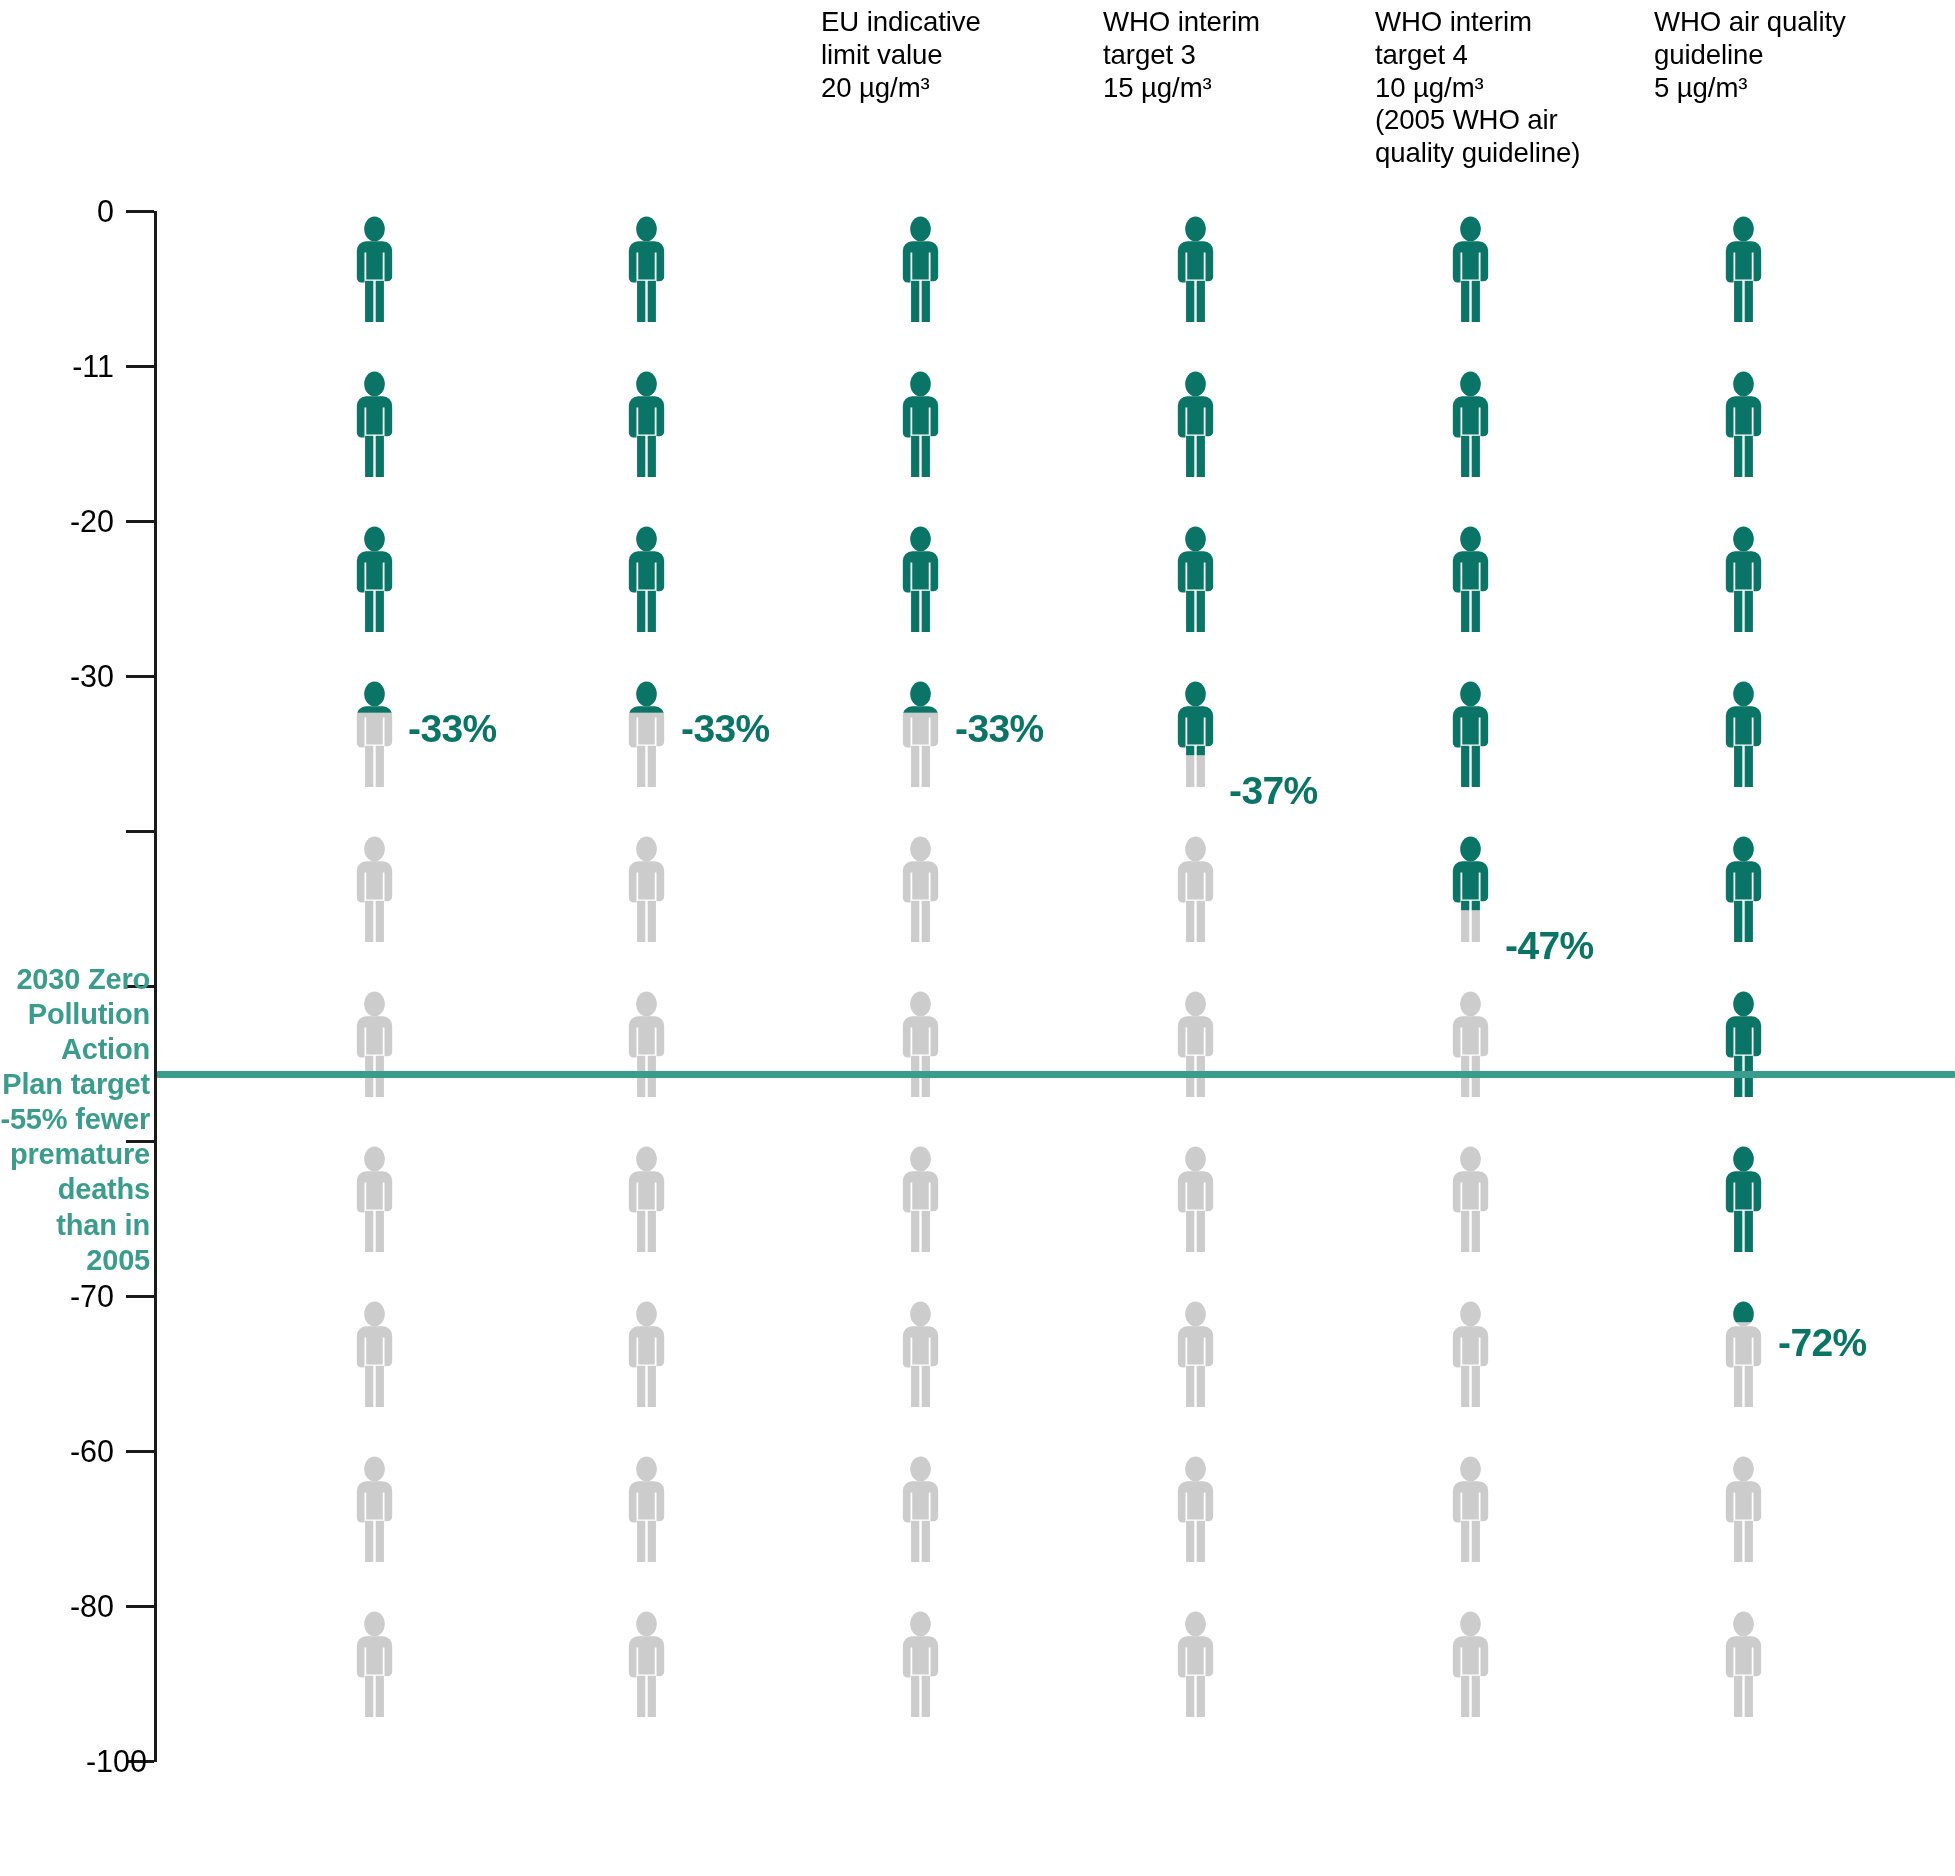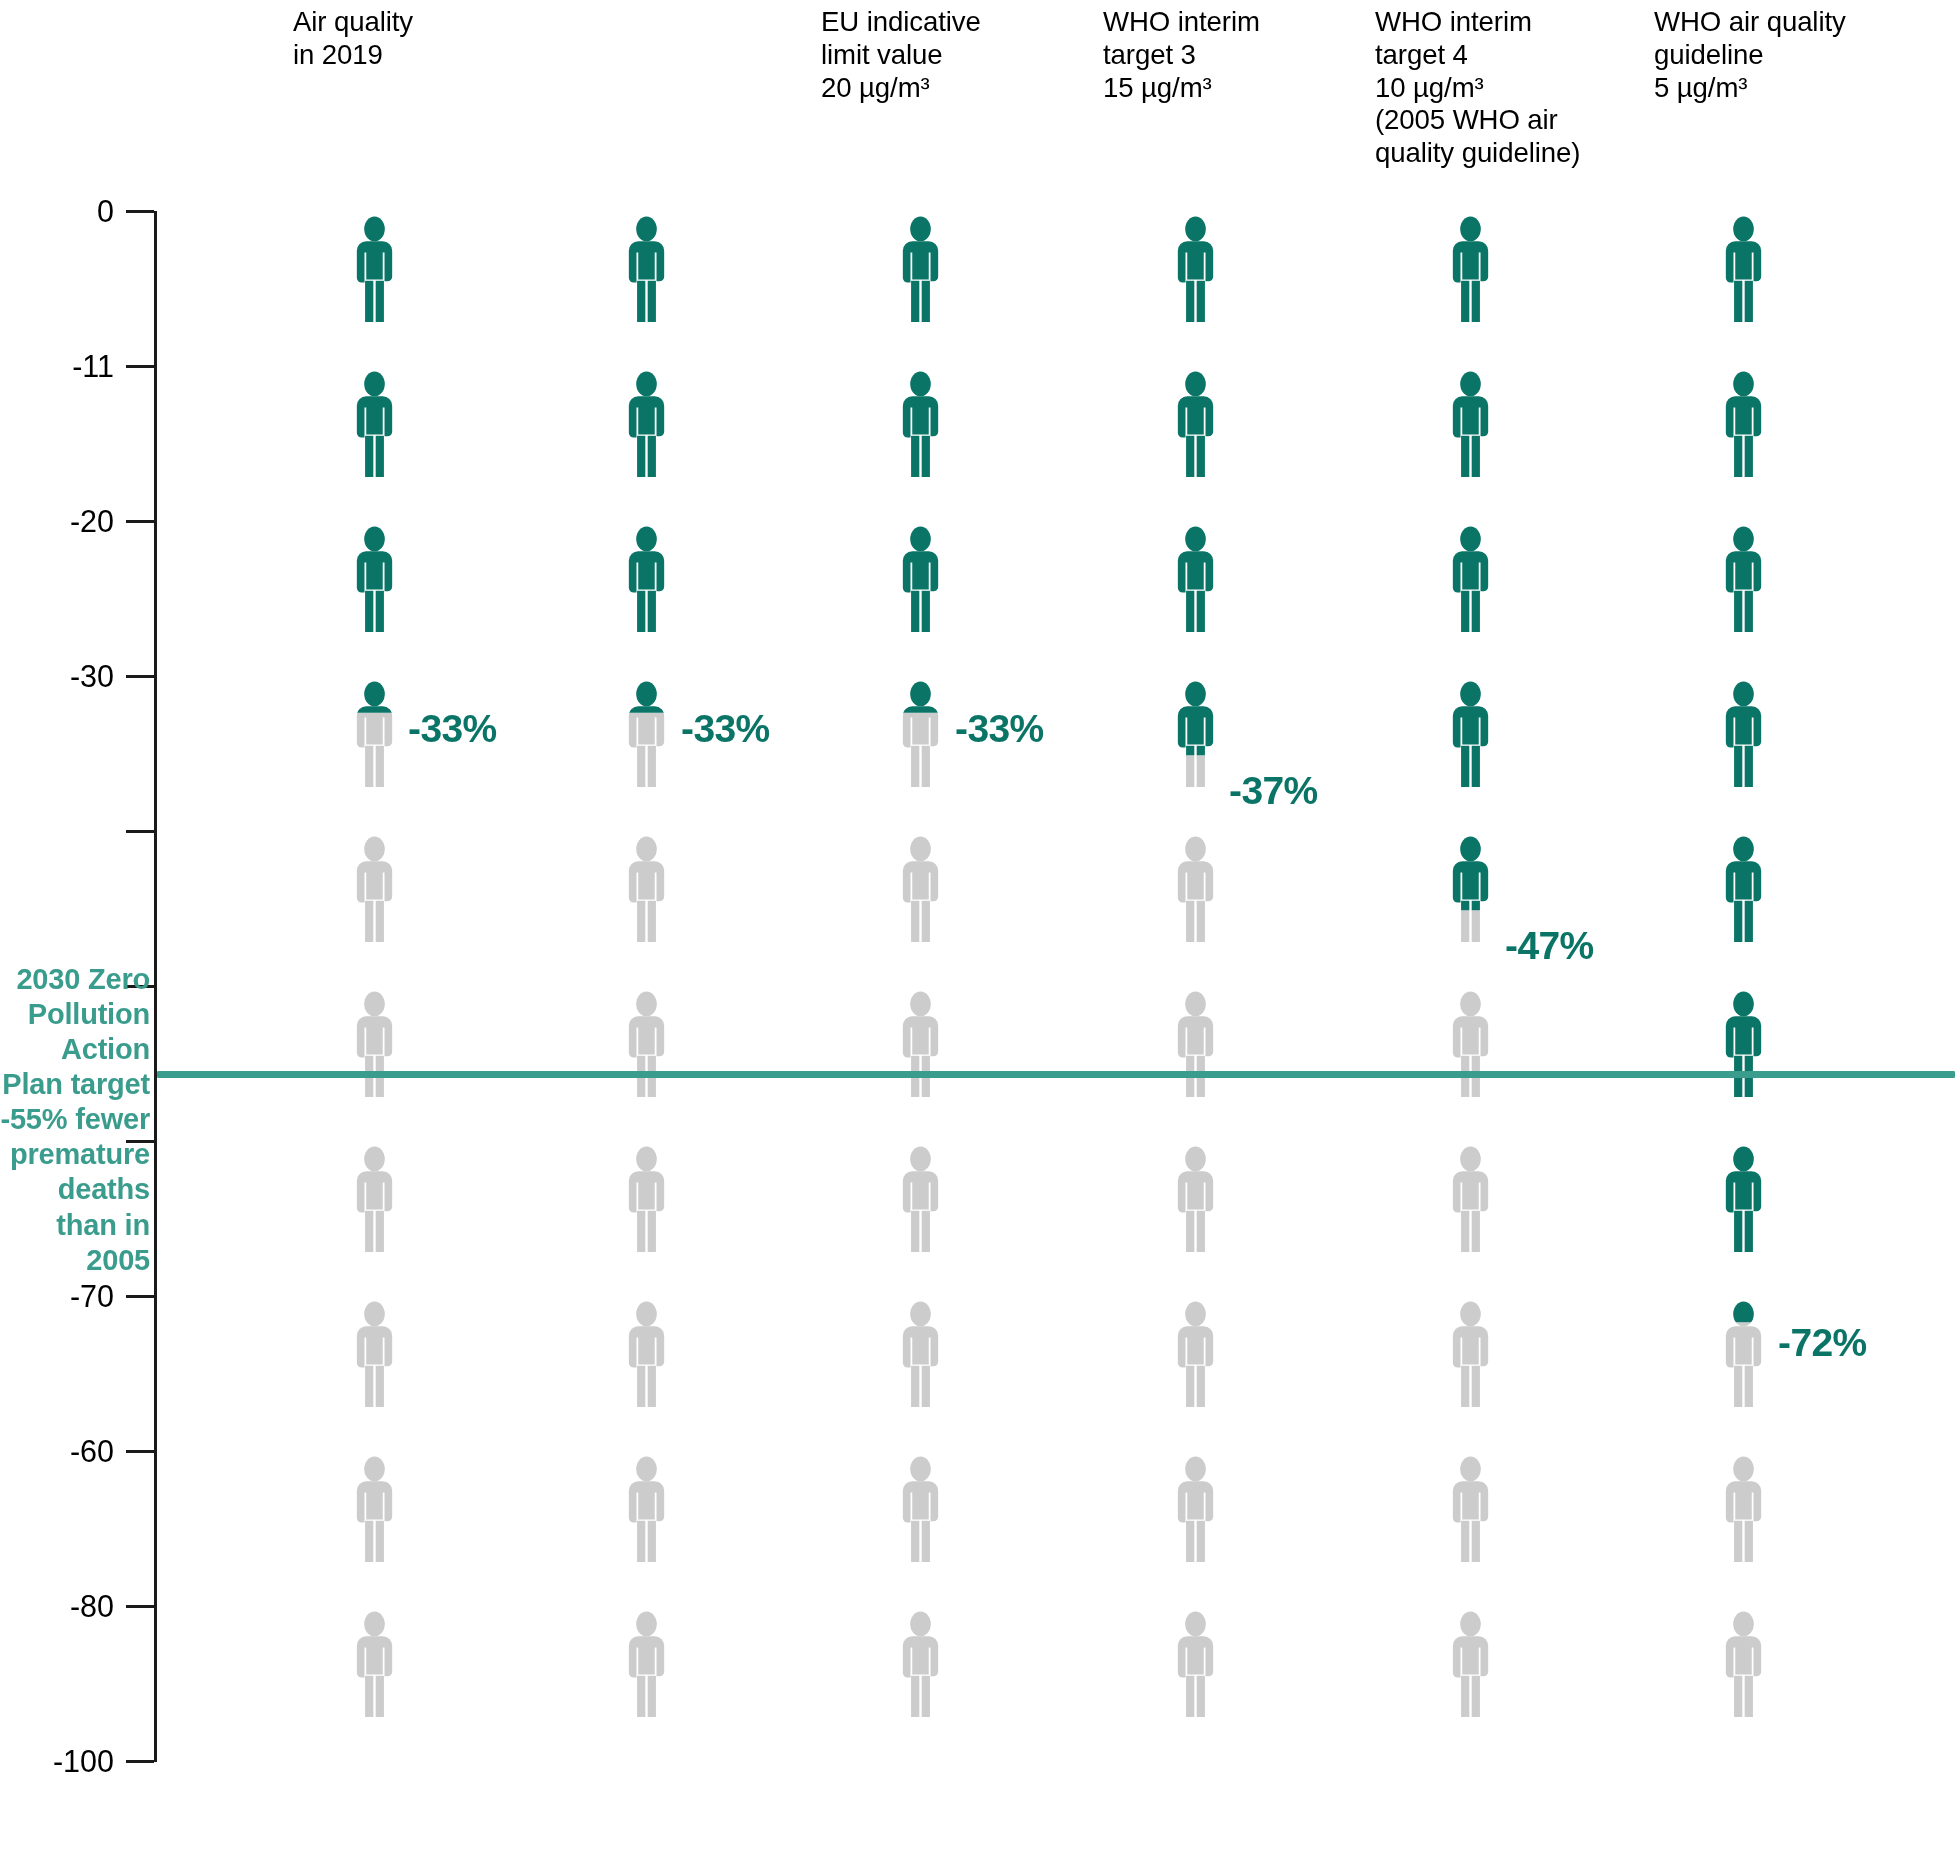--- a/index.html
+++ b/index.html
@@ -88,22 +88,20 @@
     text-align: right;
     white-space: pre-line;
     letter-spacing: -0.2px;
   }
 </style>
 </head>
 <body>
 
 <div id="stage">
 
-  <div class="col-header" style="left:293px; top:5.9px; width:235px;">Air quality
-in 2019</div>
   <div class="col-header" style="left:821px; top:5.9px; width:246px;">EU indicative
 limit value
 20 µg/m³</div>
   <div class="col-header" style="left:1103px; top:5.9px; width:246px;">WHO interim
 target 3
 15 µg/m³</div>
   <div class="col-header" style="left:1375px; top:5.9px; width:276px;">WHO interim
 target 4
 10 µg/m³
 (2005 WHO air
@@ -128,21 +126,21 @@
       <div class="axis-tick" style="left: 126px; top: 1760px;"></div>
     </div>
   <div id="axis-labels">
       <div class="axis-label" style="left: 0px; width: 114px; top: 211px;">0</div>
       <div class="axis-label" style="left: 0px; width: 114px; top: 366px;">-11</div>
       <div class="axis-label" style="left: 0px; width: 114px; top: 521px;">-20</div>
       <div class="axis-label" style="left: 0px; width: 114px; top: 676px;">-30</div>
       <div class="axis-label" style="left: 0px; width: 114px; top: 1296px;">-70</div>
       <div class="axis-label" style="left: 0px; width: 114px; top: 1451px;">-60</div>
       <div class="axis-label" style="left: 0px; width: 114px; top: 1606px;">-80</div>
-      <div class="axis-label" style="left: 0px; width: 114px; top: 1761px;">-100</div>
+      <div class="axis-label" style="left: 0px; width: 114px; top: 1761px; padding-left: 33px;">-100</div>
     </div>
 
   <div id="pictogram-grid">
       <div class="figure" style="left: 348px; top: 216px;">
         <svg viewBox="0 0 90 180" xmlns="http://www.w3.org/2000/svg">
       <defs>
         <clipPath id="gtop0">
               <rect x="0" y="0" width="90" height="180"></rect>
             </clipPath>
         <clipPath id="gbot0">

